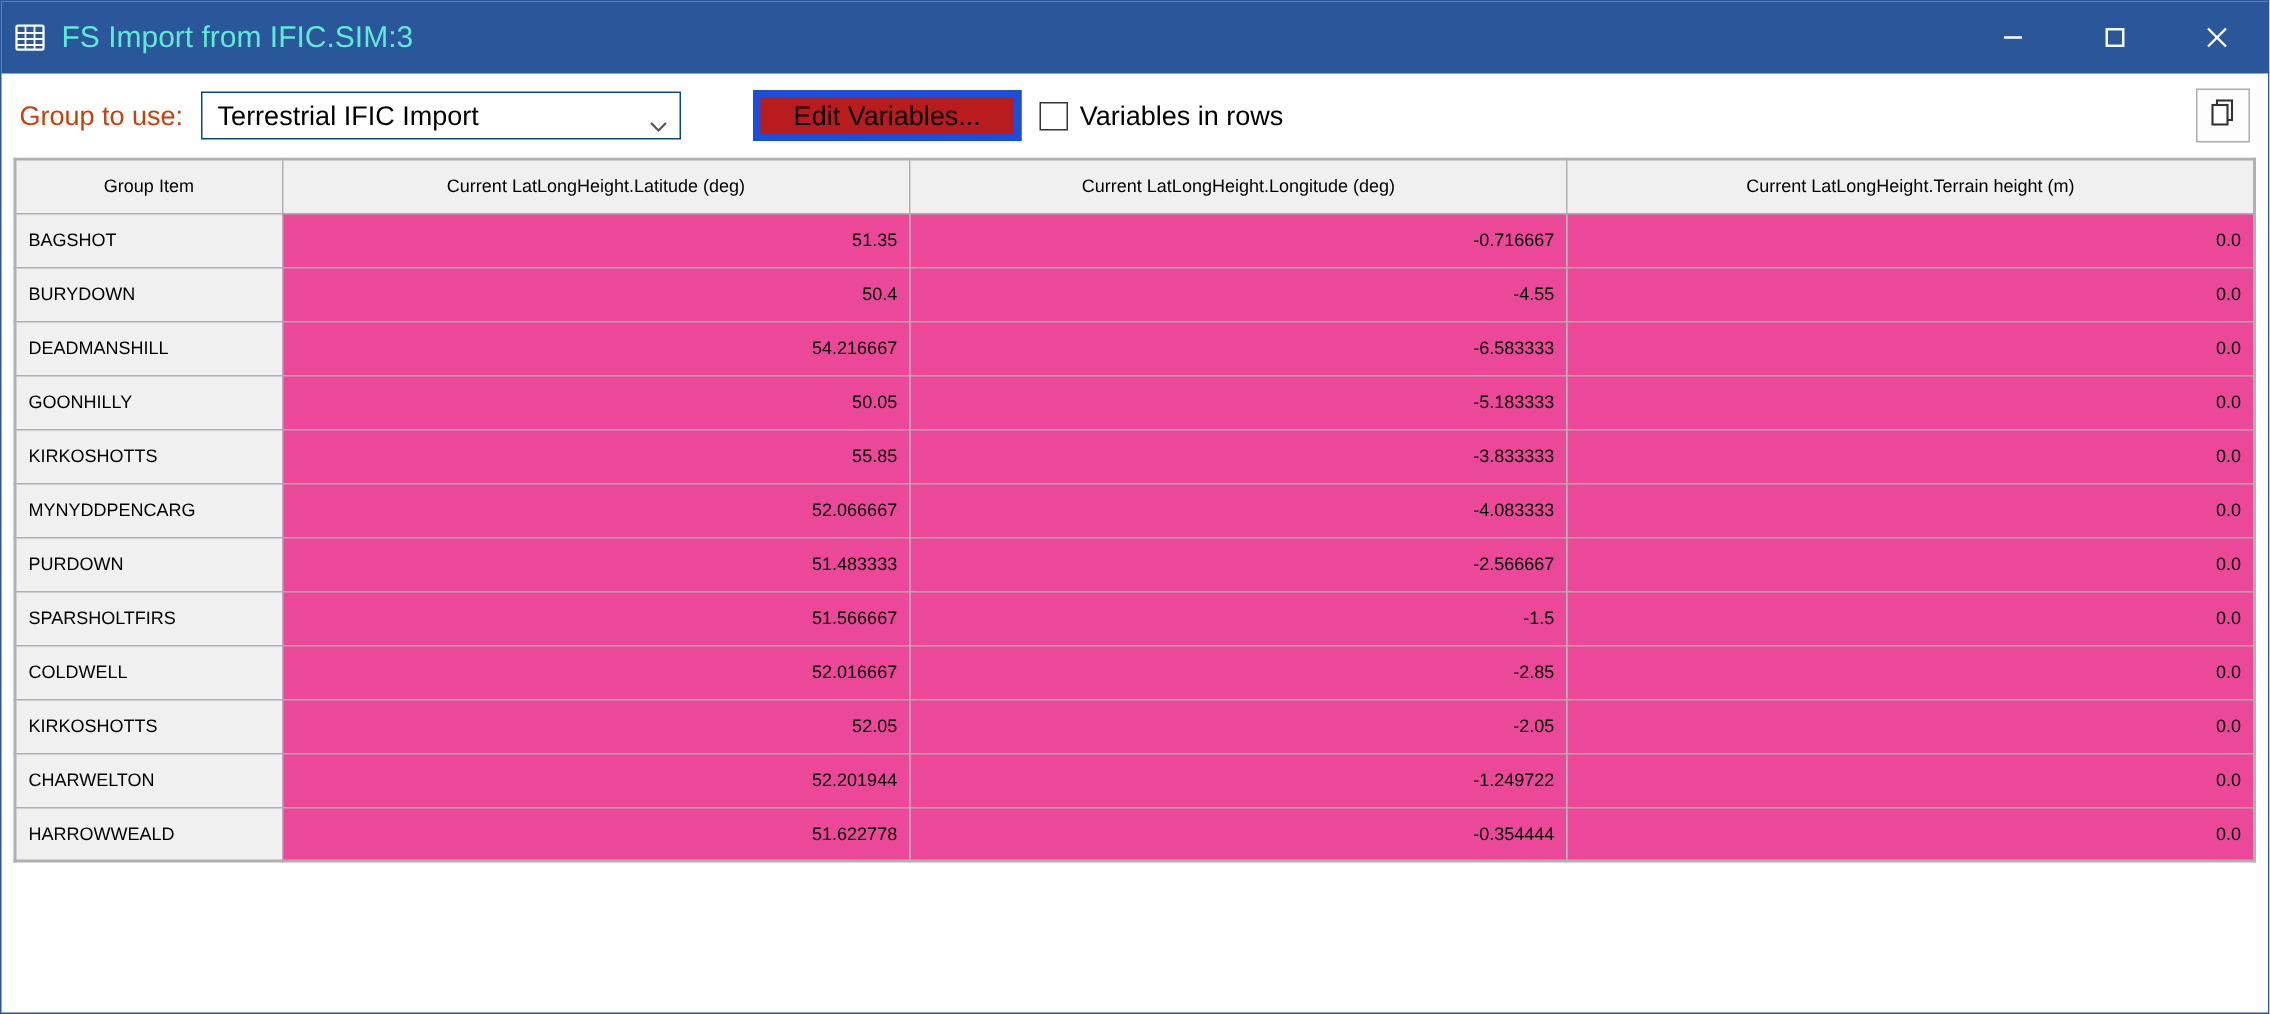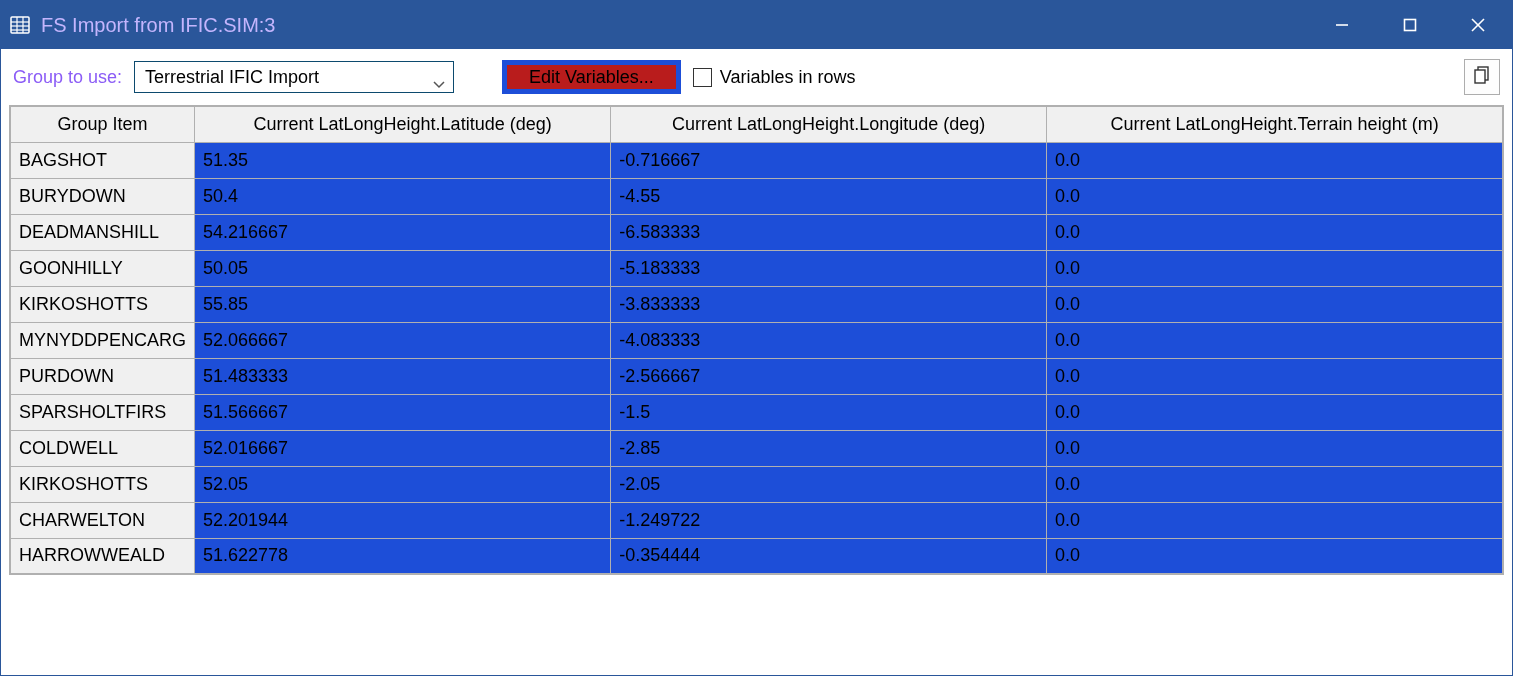--- a/index.html
+++ b/index.html
@@ -14,21 +14,21 @@
     .window {
       width: 100%;
       height: 100%;
       background: #ffffff;
       display: flex;
       flex-direction: column;
       border: 1px solid #2a569a;
     }
     .titlebar {
       background: #2a569a;
-      color: #c4b5fd;
+      color: #5eead4;
       height: 48px;
       display: flex;
       align-items: center;
       padding: 0 0 0 8px;
       font-size: 20px;
       font-weight: 400;
     }
     .titlebar .icon-ctrls {
       margin-left: auto;
       display: flex;
@@ -48,21 +48,21 @@
       margin-right: 10px;
       flex-shrink: 0;
     }
     .toolbar {
       display: flex;
       align-items: center;
       padding: 10px 12px 10px 12px;
       gap: 12px;
       font-size: 18px;
     }
-    .toolbar-label { color: #8b5cf6; }
+    .toolbar-label { color: #c2410c; }
     .select-wrap {
       position: relative;
       width: 320px;
       height: 32px;
       border: 1px solid #0c4a6e;
       background: #fff;
       display: flex;
       align-items: center;
       padding: 0 10px;
       cursor: pointer;
@@ -109,41 +109,41 @@
     }
     .table-wrap {
       padding: 0 8px 8px 8px;
       flex: 1;
       overflow: auto;
     }
     table {
       border-collapse: collapse;
       width: 100%;
       border: 2px solid #b0b0b0;
-      font-size: 18px;
+      font-size: 12px;
     }
     th, td {
       border: 1px solid #b0b0b0;
       padding: 4px 8px;
       height: 36px;
       white-space: nowrap;
     }
     th {
       background: #f0f0f0;
       font-weight: 400;
       text-align: center;
     }
     td.rowhdr {
       background: #f0f0f0;
       text-align: left;
       width: 178px;
     }
     td.val {
-      text-align: left;
-      background: #1d4ed8;
+      text-align: right;
+      background: #ec4899;
     }
   </style>
 </head>
 <body>
 
 <div class="window">
 
   <div class="titlebar">
     <span class="app-icon">
       <svg viewBox="0 0 22 22">

